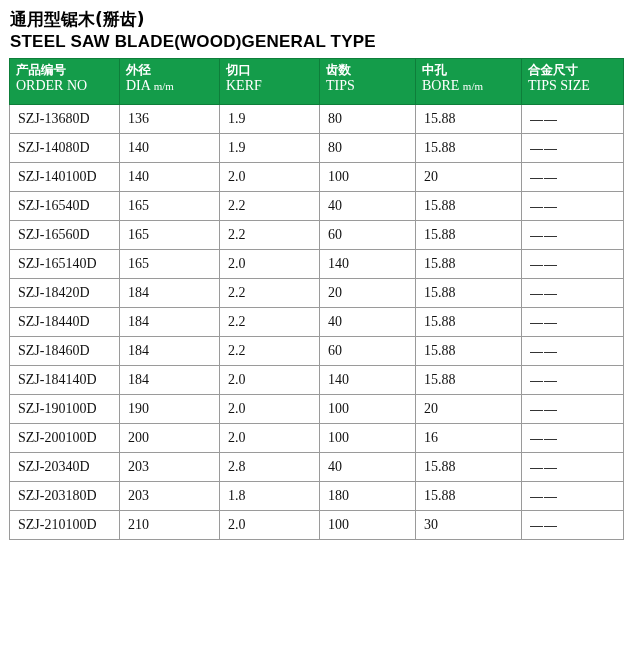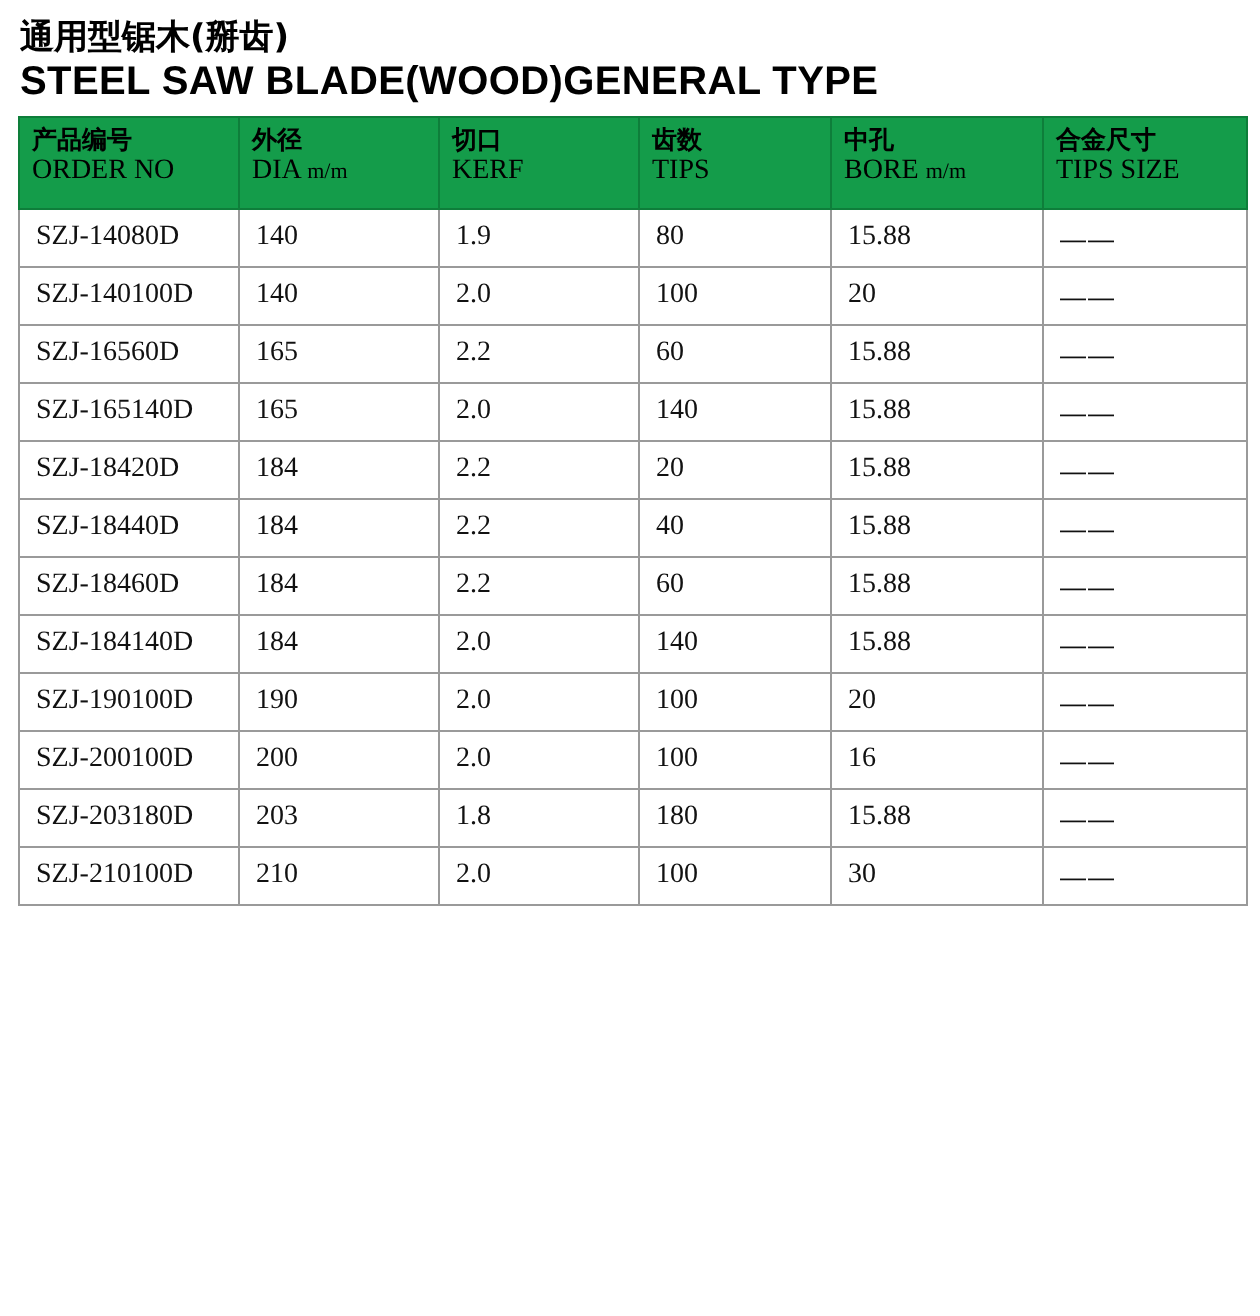--- a/index.html
+++ b/index.html
@@ -24,42 +24,42 @@
   .title-cn {
     font-family: "DejaVu Sans", sans-serif;
     font-size: 17px;
     font-weight: bold;
     line-height: 22px;
     letter-spacing: 0px;
     margin: 2px 0 0 2px;
   }
   .title-en {
     font-family: "Liberation Sans", sans-serif;
-    font-size: 20px;
+    font-size: 17px;
     font-weight: bold;
     line-height: 21px;
     margin: 1px 0 6px 2px;
     letter-spacing: 0.2px;
   }
   table.spec {
     border-collapse: collapse;
     width: 614px;
     table-layout: fixed;
     margin-left: 1px;
   }
   table.spec col.c0 { width: 110px; }
   table.spec col.c1 { width: 100px; }
   table.spec col.c2 { width: 100px; }
   table.spec col.c3 { width: 96px; }
   table.spec col.c4 { width: 106px; }
   table.spec col.c5 { width: 102px; }
 
   thead th {
     background: #149c4a;
-    color: #000000;
+    color: #ffffff;
     border: 1px solid #0e7e3a;
     padding: 3px 0 4px 6px;
     text-align: left;
     vertical-align: top;
     font-weight: normal;
     height: 38px;
     margin-left: 20px;
   }
   .hdr-cn {
     display: block;
@@ -138,33 +138,49 @@
           <span class="hdr-en"><span>BORE</span> <span class="unit">m/m</span></span>
         </th>
         <th>
           <span class="hdr-cn">合金尺寸</span>
           <span class="hdr-en">TIPS SIZE</span>
         </th>
       </tr>
     </thead>
     <tbody id="spec-body">
         <tr>
-          <td>SZJ-14080D</td>
-          <td>140</td>
+          <td>SZJ-13680D</td>
+          <td>136</td>
           <td>1.9</td>
           <td>80</td>
           <td>15.88</td>
           <td class="dash">——</td>
         </tr>
         <tr>
+          <td>SZJ-14080D</td>
+          <td>140</td>
+          <td>1.9</td>
+          <td>80</td>
+          <td>15.88</td>
+          <td class="dash">——</td>
+        </tr>
+        <tr>
           <td>SZJ-140100D</td>
           <td>140</td>
           <td>2.0</td>
           <td>100</td>
           <td>20</td>
+          <td class="dash">——</td>
+        </tr>
+        <tr>
+          <td>SZJ-16540D</td>
+          <td>165</td>
+          <td>2.2</td>
+          <td>40</td>
+          <td>15.88</td>
           <td class="dash">——</td>
         </tr>
         <tr>
           <td>SZJ-16560D</td>
           <td>165</td>
           <td>2.2</td>
           <td>60</td>
           <td>15.88</td>
           <td class="dash">——</td>
         </tr>
@@ -215,20 +231,28 @@
           <td>100</td>
           <td>20</td>
           <td class="dash">——</td>
         </tr>
         <tr>
           <td>SZJ-200100D</td>
           <td>200</td>
           <td>2.0</td>
           <td>100</td>
           <td>16</td>
+          <td class="dash">——</td>
+        </tr>
+        <tr>
+          <td>SZJ-20340D</td>
+          <td>203</td>
+          <td>2.8</td>
+          <td>40</td>
+          <td>15.88</td>
           <td class="dash">——</td>
         </tr>
         <tr>
           <td>SZJ-203180D</td>
           <td>203</td>
           <td>1.8</td>
           <td>180</td>
           <td>15.88</td>
           <td class="dash">——</td>
         </tr>

